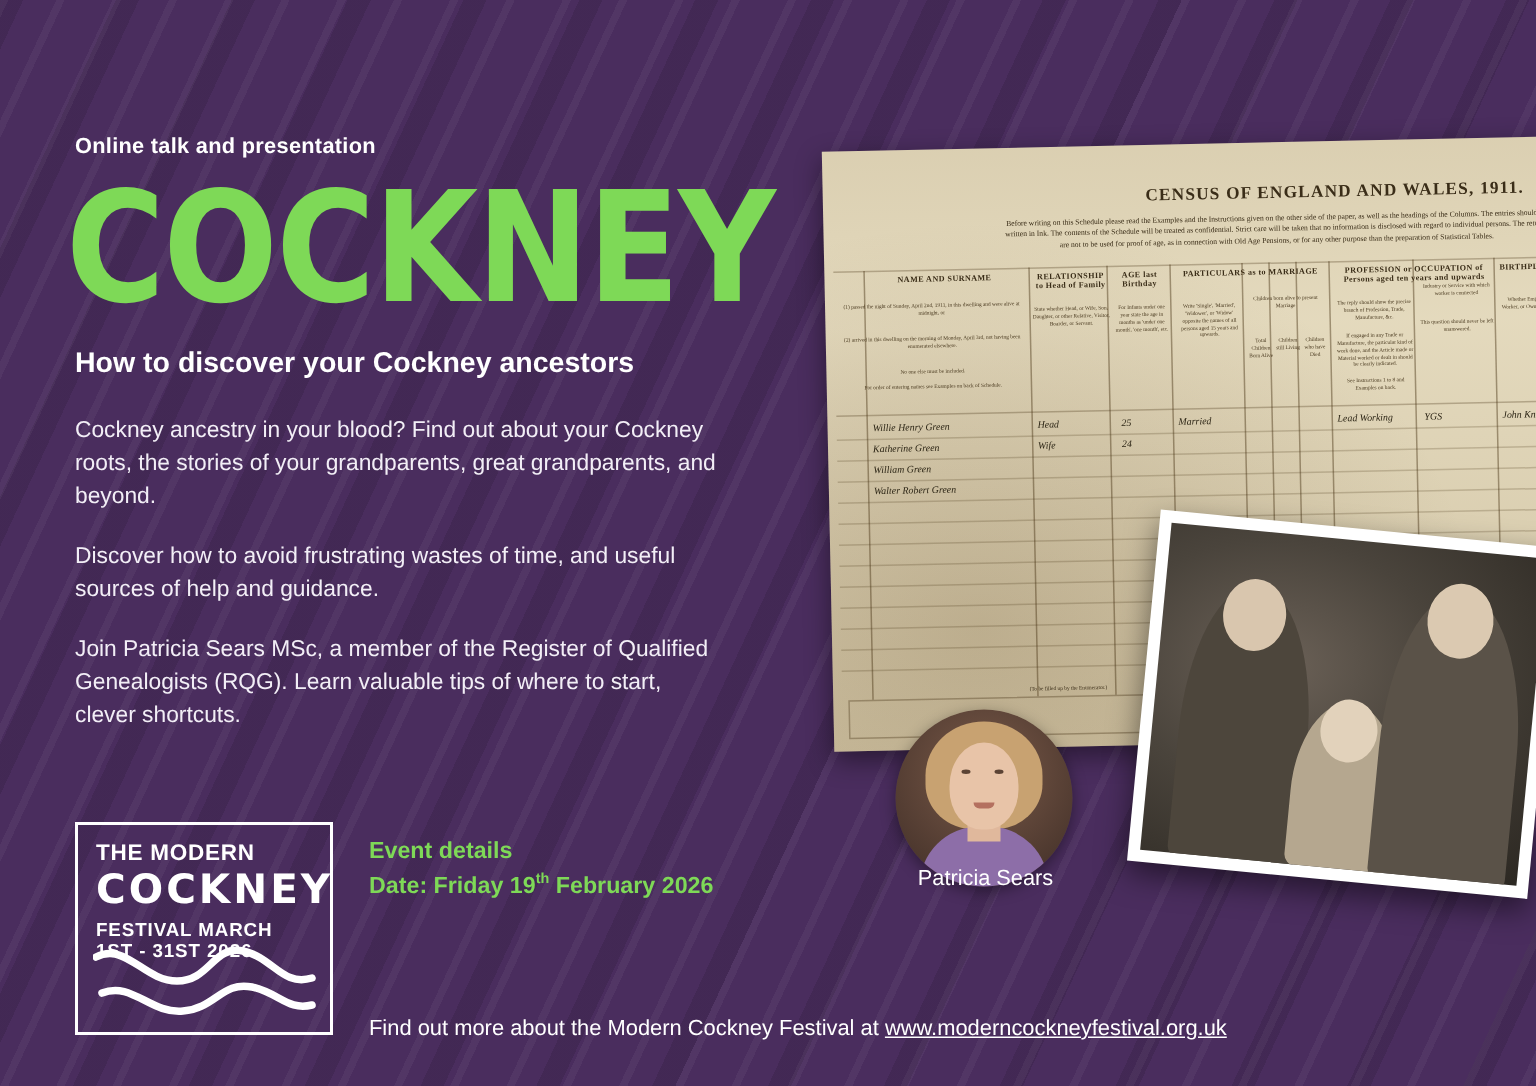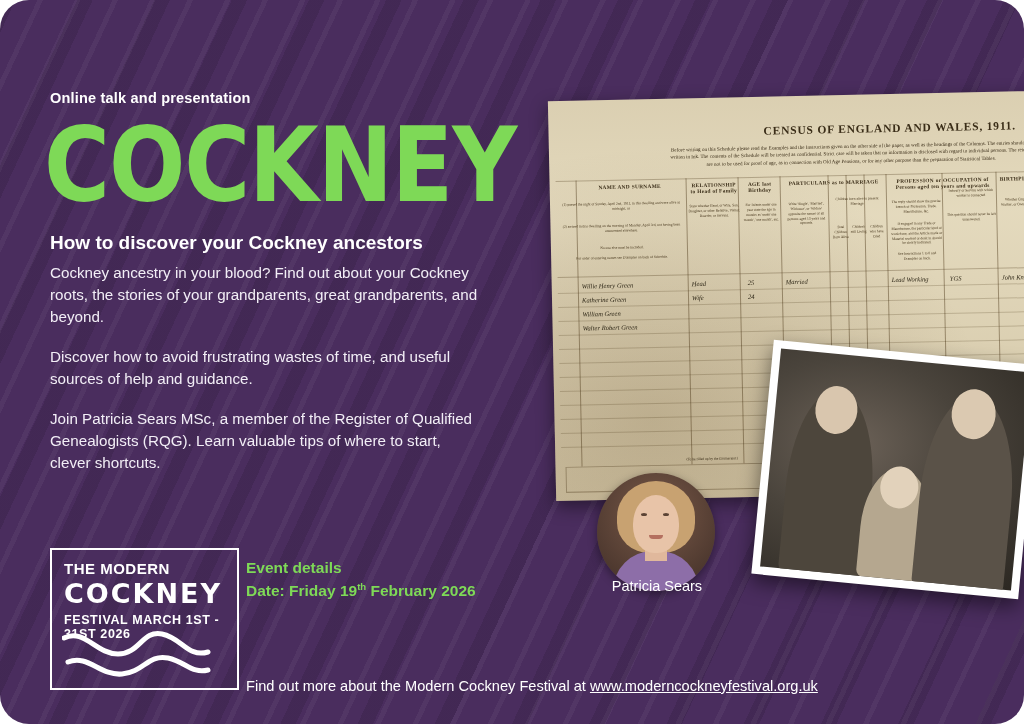--- a/index.html
+++ b/index.html
@@ -17,21 +17,20 @@
         rgba(255,255,255,0.045) 0px,
         rgba(255,255,255,0.045) 5px,
         rgba(0,0,0,0) 5px,
         rgba(0,0,0,0) 34px),
       repeating-linear-gradient(115deg,
         rgba(0,0,0,0.10) 0px,
         rgba(0,0,0,0.10) 14px,
         rgba(0,0,0,0) 14px,
         rgba(0,0,0,0) 70px);
     overflow: hidden;
-    border-radius: 29px;
   }
 
   
   .kicker {
     position: absolute; left: 50px; top: 90px;
     color: #ffffff; font-size: 14.5px; font-weight: bold;
     letter-spacing: 0.2px;
   }
   .bigtitle {
     position: absolute; left: 44px; top: 118px;
@@ -43,29 +42,29 @@
     font-family: "DejaVu Sans", sans-serif;
     transform: scaleX(1.07) scaleY(1.22);
     transform-origin: left top;
     white-space: nowrap;
   }
   .subtitle {
     position: absolute; left: 50px; top: 232px;
     color: #ffffff; font-size: 19px; font-weight: bold;
   }
   .body-copy {
-    position: absolute; left: 50px; top: 262px; width: 430px;
+    position: absolute; left: 50px; top: 276px; width: 430px;
     color: #f2eef6; font-size: 15.2px; line-height: 1.45;
   }
   .body-copy p { margin-bottom: 18px; }
 
   
   .logo {
     position: absolute; left: 50px; top: 548px;
-    width: 189px; height: 142px;
+    width: 172px; height: 142px;
     border: 2px solid #ffffff;
     color: #ffffff;
     padding: 10px 12px 0 12px;
   }
   .logo .l1 { font-size: 15px; font-weight: bold; letter-spacing: 0.5px; line-height: 1.15; }
   .logo .l2 {
     font-size: 27px; font-weight: bold; letter-spacing: 2px;
     line-height: 1.1; margin-top: 2px;
     font-family: "DejaVu Sans", sans-serif;
   }

